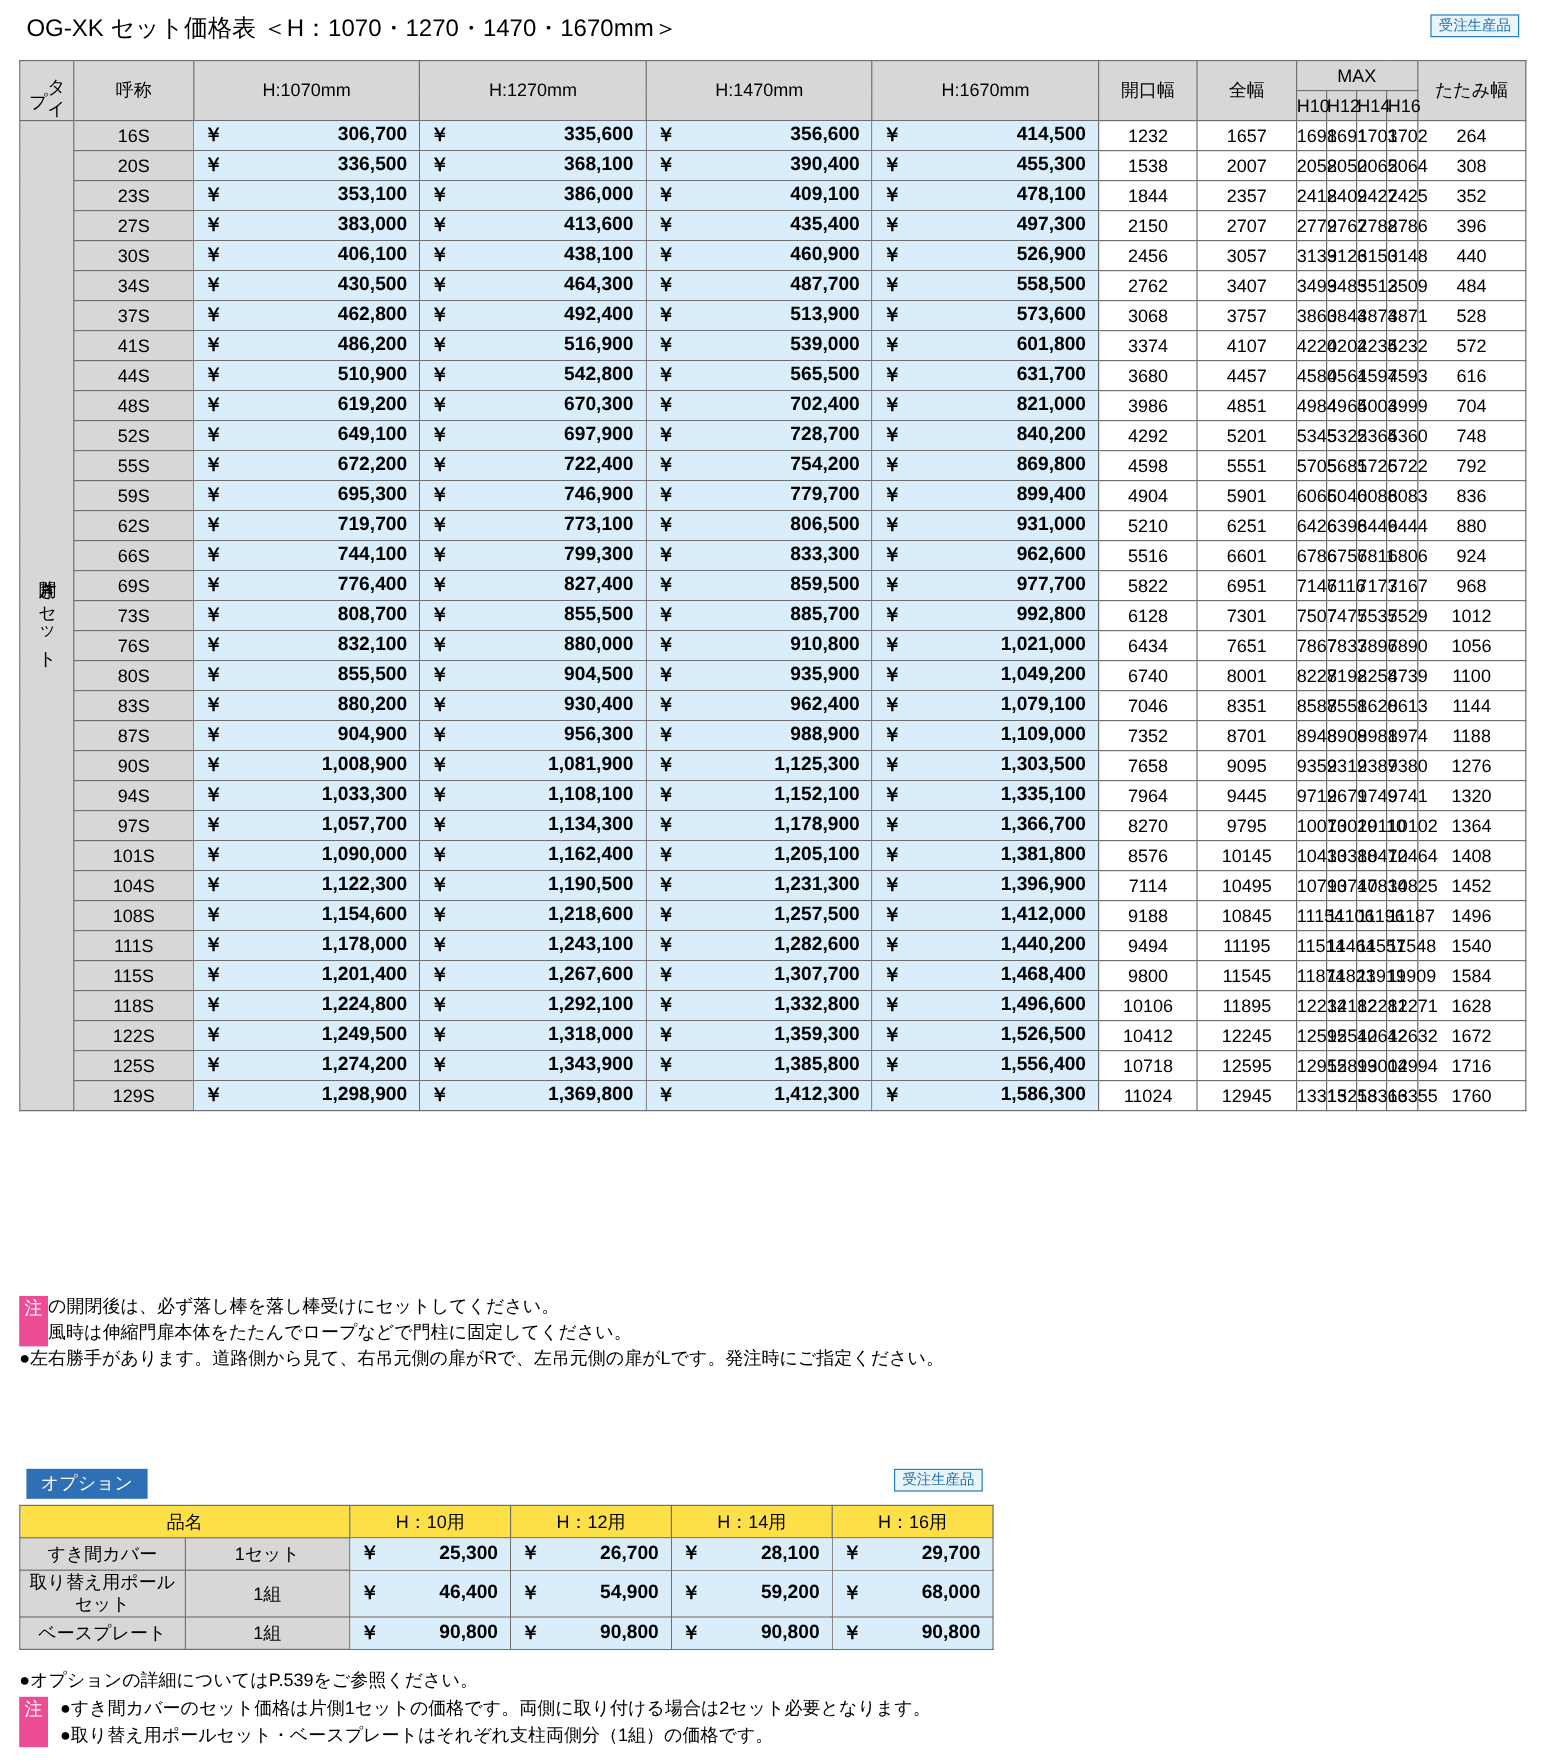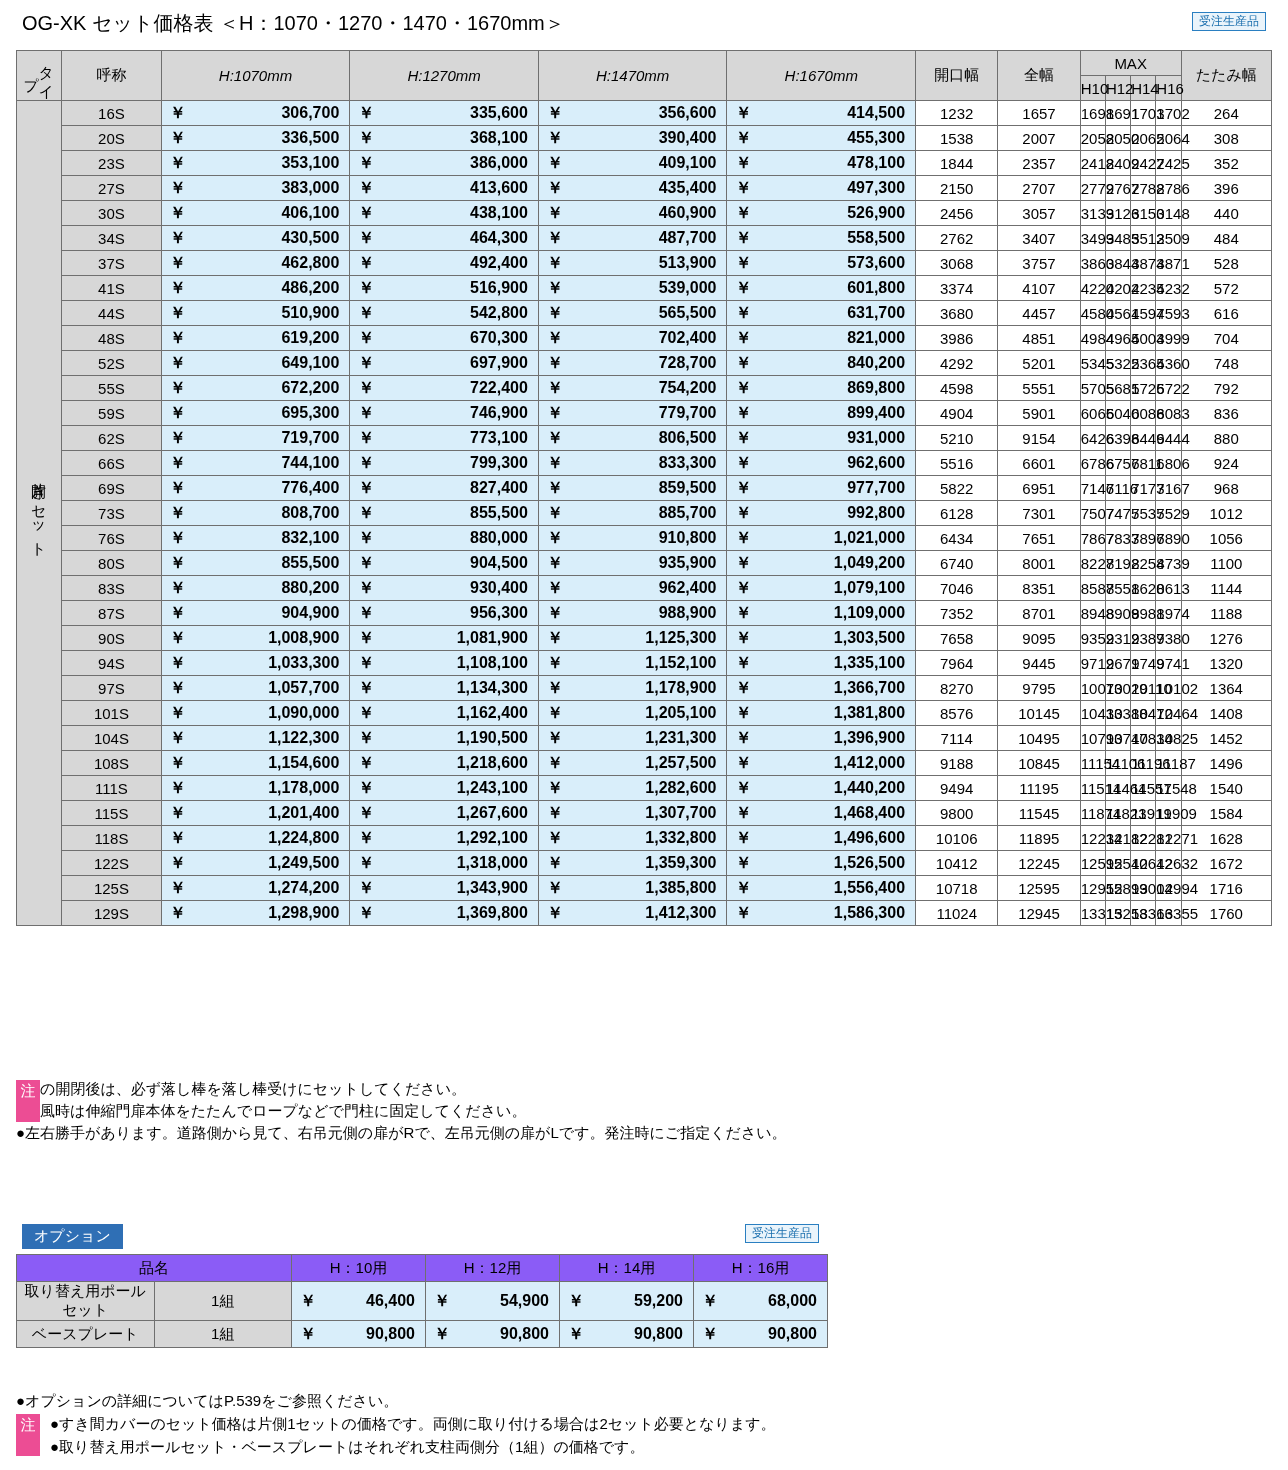--- a/index.html
+++ b/index.html
@@ -42,21 +42,21 @@
     height:25px;
     box-sizing:border-box;
   }
   .main-table thead th{
     background:#d7d7d7;
     font-weight:normal;
     font-size:15px;
   }
   .th-type{width:34px;}
   .th-name{width:75px;}
-  .col-price{width:142px;font-style:italic;}
+  .col-price{width:142px;}
   .col-num{width:62px;}
   .col-max{width:76px;}
   .col-tatami{width:68px;}
 
   .vert{
     writing-mode:vertical-rl;
     text-orientation:upright;
     letter-spacing:2px;
     line-height:1;
   }
@@ -133,21 +133,21 @@
     table-layout:fixed;
   }
   .opt-table th,.opt-table td{
     border:1px solid #6f6f6f;
     font-size:15px;
     height:27px;
     padding:0 6px;
     box-sizing:border-box;
     text-align:center;
   }
-  .opt-table thead th{background:#8b5cf6;font-weight:normal;}
+  .opt-table thead th{background:#fde047;font-weight:normal;}
   .opt-name{width:166px;text-align:left;background:#d7d7d7;}
   .opt-set{width:110px;background:#d7d7d7;text-align:left;padding-left:12px;}
   .opt-h{width:134px;}
   td.opt-price{
     background:#d9eefa;
     font-weight:bold;
     font-size:16px;
     text-align:right;
     position:relative;
     padding-right:10px;
@@ -386,21 +386,21 @@
           <td class="num">6083</td>
           <td class="num">836</td>
         </tr>
         <tr>
           <td class="name-cell">62S</td>
           <td class="price"><span class="yen">￥</span>719,700</td>
           <td class="price"><span class="yen">￥</span>773,100</td>
           <td class="price"><span class="yen">￥</span>806,500</td>
           <td class="price"><span class="yen">￥</span>931,000</td>
           <td class="num">5210</td>
-          <td class="num">9154</td>
+          <td class="num">6251</td>
           <td class="num">6426</td>
           <td class="num">6398</td>
           <td class="num">6449</td>
           <td class="num">6444</td>
           <td class="num">880</td>
         </tr>
         <tr>
           <td class="name-cell">66S</td>
           <td class="price"><span class="yen">￥</span>744,100</td>
           <td class="price"><span class="yen">￥</span>799,300</td>
@@ -686,20 +686,28 @@
       <tr>
         <th class="opt-head-hinmei" colspan="2">品名</th>
         <th class="opt-h">H：10用</th>
         <th class="opt-h">H：12用</th>
         <th class="opt-h">H：14用</th>
         <th class="opt-h">H：16用</th>
       </tr>
     </thead>
     <tbody id="opt-body">
         <tr>
+          <td class="opt-name">すき間カバー</td>
+          <td class="opt-set">1セット</td>
+          <td class="opt-price"><span class="yen">￥</span>25,300</td>
+          <td class="opt-price"><span class="yen">￥</span>26,700</td>
+          <td class="opt-price"><span class="yen">￥</span>28,100</td>
+          <td class="opt-price"><span class="yen">￥</span>29,700</td>
+        </tr>
+        <tr>
           <td class="opt-name">取り替え用ポールセット</td>
           <td class="opt-set">1組</td>
           <td class="opt-price"><span class="yen">￥</span>46,400</td>
           <td class="opt-price"><span class="yen">￥</span>54,900</td>
           <td class="opt-price"><span class="yen">￥</span>59,200</td>
           <td class="opt-price"><span class="yen">￥</span>68,000</td>
         </tr>
         <tr>
           <td class="opt-name">ベースプレート</td>
           <td class="opt-set">1組</td>

